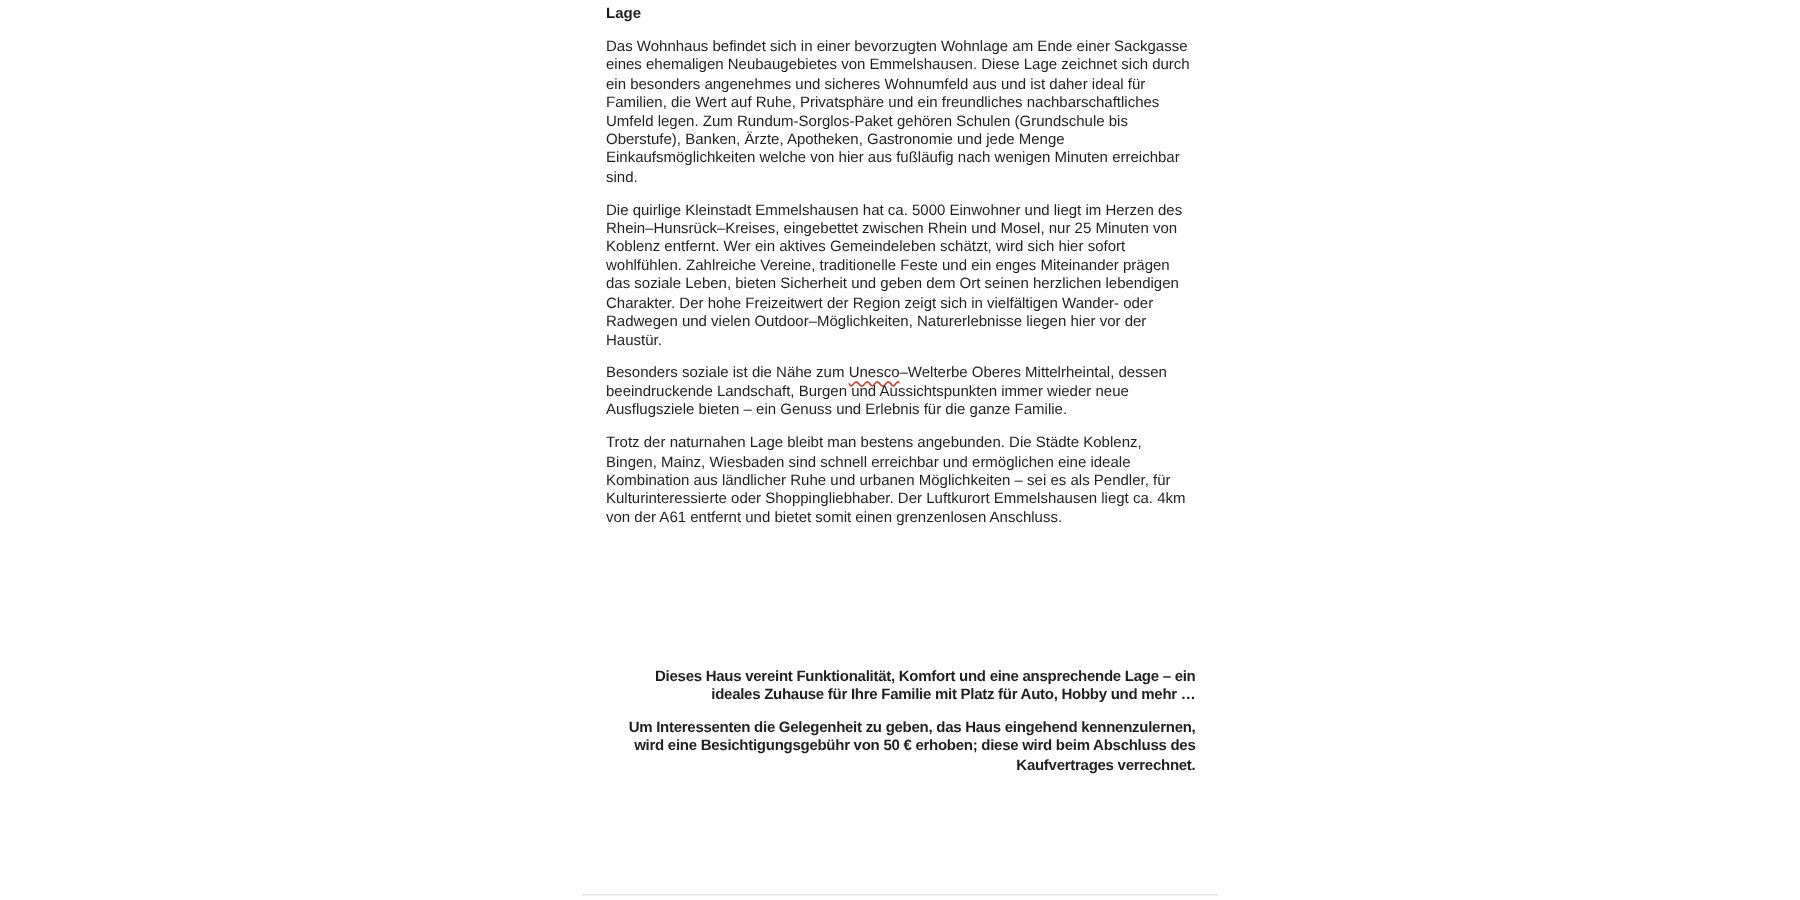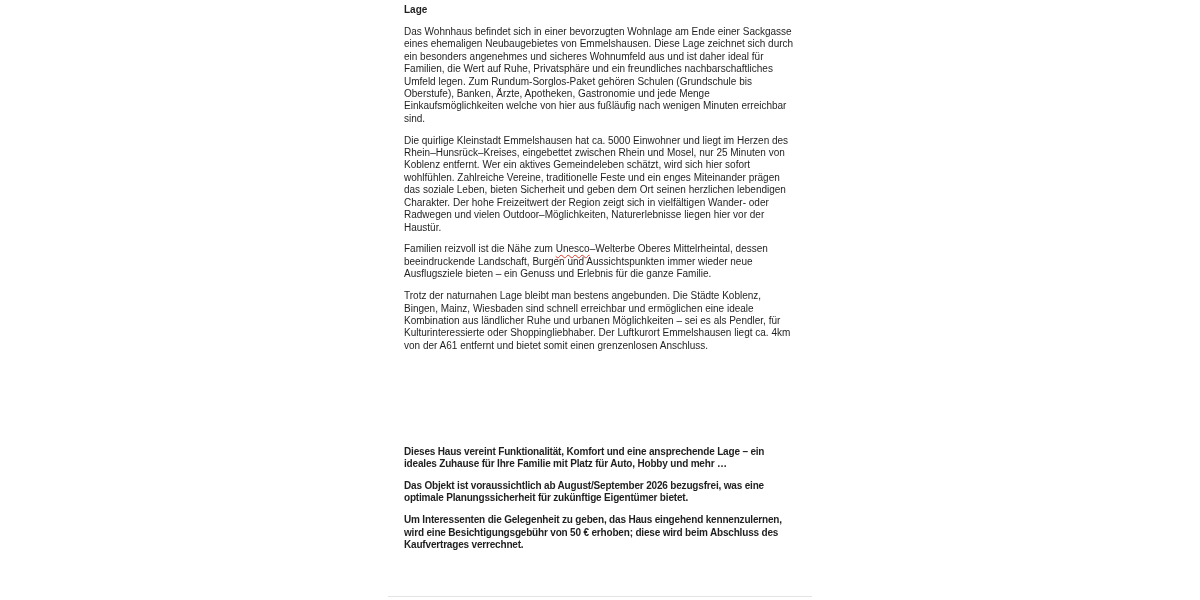--- a/index.html
+++ b/index.html
@@ -28,20 +28,21 @@
     line-height: 12.4px;
     color: #1f1f1f;
   }
   .content p { margin: 0 0 9.5px 0; }
   .heading { font-weight: 700; }
   .spacer { height: 84px; }
   .closing p {
     font-weight: 700;
     letter-spacing: -0.18px;
     white-space: pre-wrap;
+    text-align: right;
   }
   .misspelled {
     text-decoration: underline wavy #d83a2e;
     text-decoration-thickness: 1px;
     text-underline-offset: 2px;
     margin-top: 41px;
   }
 </style>
 </head>
 <body>
@@ -50,30 +51,29 @@
   <div class="page">
     <div class="content">
 
       <p class="heading">Lage</p>
 
       <p>Das Wohnhaus befindet sich in einer bevorzugten Wohnlage am Ende einer Sackgasse eines ehemaligen Neubaugebietes von Emmelshausen. Diese Lage zeichnet sich durch ein besonders angenehmes und sicheres Wohnumfeld aus und ist daher ideal für Familien, die Wert auf Ruhe, Privatsphäre und ein freundliches nachbarschaftliches Umfeld legen. Zum Rundum-Sorglos-Paket gehören Schulen (Grundschule bis Oberstufe), Banken, Ärzte, Apotheken, Gastronomie und jede Menge Einkaufsmöglichkeiten welche von hier aus fußläufig nach wenigen Minuten erreichbar sind.</p>
 
 
       <p>Die quirlige Kleinstadt Emmelshausen hat ca. 5000 Einwohner und liegt im Herzen des Rhein–Hunsrück–Kreises, eingebettet zwischen Rhein und Mosel, nur 25 Minuten von Koblenz entfernt. Wer ein aktives Gemeindeleben schätzt, wird sich hier sofort wohlfühlen. Zahlreiche Vereine, traditionelle Feste und ein enges Miteinander prägen das soziale Leben, bieten Sicherheit und geben dem Ort seinen herzlichen lebendigen Charakter. Der hohe Freizeitwert der Region zeigt sich in vielfältigen Wander- oder Radwegen und vielen Outdoor–Möglichkeiten, Naturerlebnisse liegen hier vor der Haustür.</p>
 
-      <p><span>Familien reizvoll ist die Nähe zum </span><span class="misspelled">Unesco</span><span>–Welterbe Oberes Mittelrheintal, dessen beeindruckende Landschaft, Burgen und Aussichtspunkten immer wieder neue Ausflugsziele bieten – ein Genuss und Erlebnis für die ganze Familie.</span></p>
+      <p><span>Besonders soziale ist die Nähe zum </span><span class="misspelled">Unesco</span><span>–Welterbe Oberes Mittelrheintal, dessen beeindruckende Landschaft, Burgen und Aussichtspunkten immer wieder neue Ausflugsziele bieten – ein Genuss und Erlebnis für die ganze Familie.</span></p>
 
       <p>Trotz der naturnahen Lage bleibt man bestens angebunden. Die Städte Koblenz, Bingen, Mainz, Wiesbaden sind schnell erreichbar und ermöglichen eine ideale Kombination aus ländlicher Ruhe und urbanen Möglichkeiten – sei es als Pendler, für Kulturinteressierte oder Shoppingliebhaber. Der Luftkurort Emmelshausen liegt ca. 4km von der A61 entfernt und bietet somit einen grenzenlosen Anschluss.</p>
 
       <div class="spacer"></div>
 
       <div class="closing">
         <p>Dieses Haus vereint Funktionalität, Komfort und eine ansprechende Lage – ein ideales Zuhause für Ihre Familie mit Platz für Auto, Hobby und mehr …</p>
 
-        <p>Das Objekt ist voraussichtlich ab August/September 2026 bezugsfrei, was eine optimale Planungssicherheit für zukünftige Eigentümer bietet.</p>
 
 
         <p>Um Interessenten die Gelegenheit zu geben, das Haus eingehend kennenzulernen, wird eine Besichtigungsgebühr von 50 € erhoben; diese wird beim Abschluss des Kaufvertrages verrechnet.</p>
       </div>
 
     </div>
     <div class="page-edge"></div>
   </div>
 </div>
 

